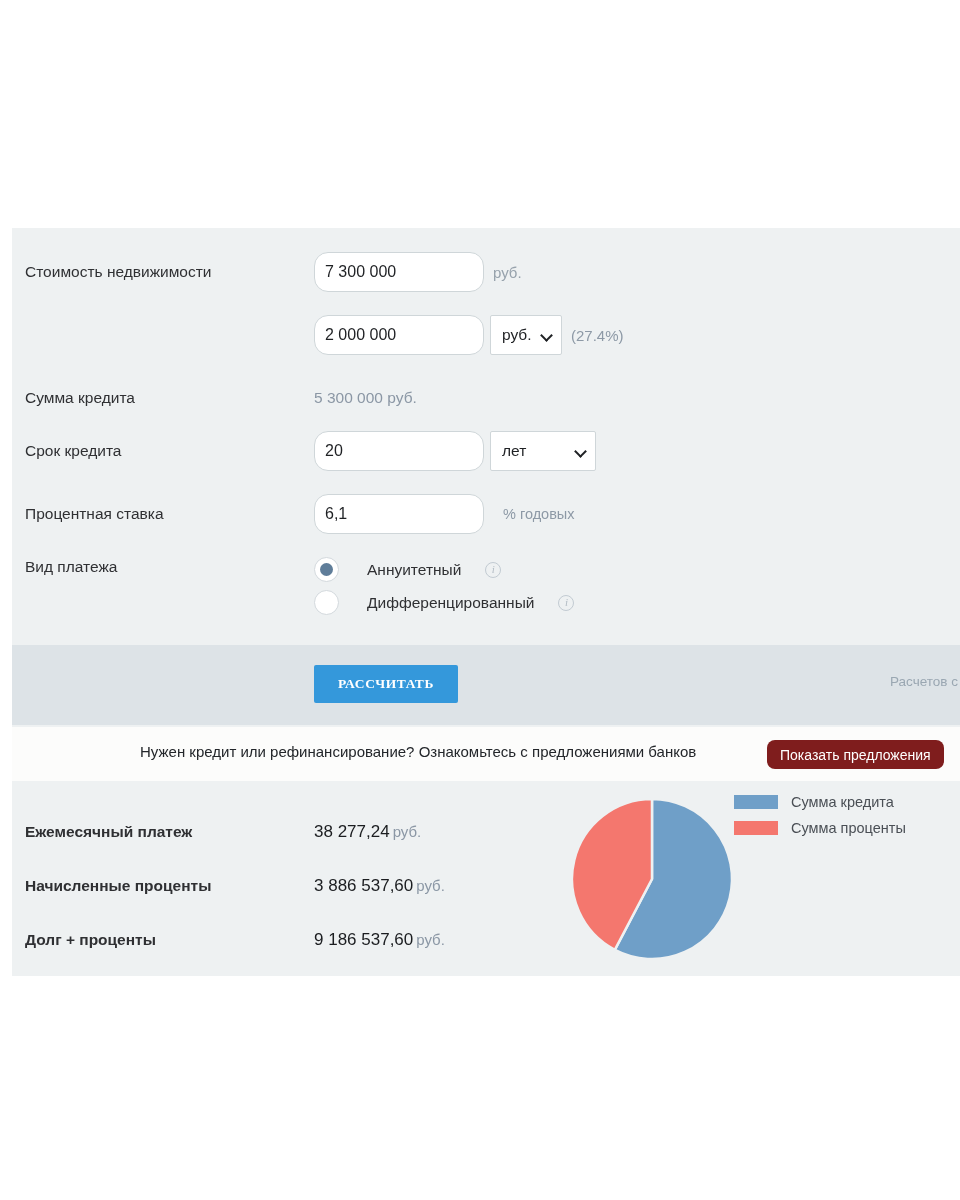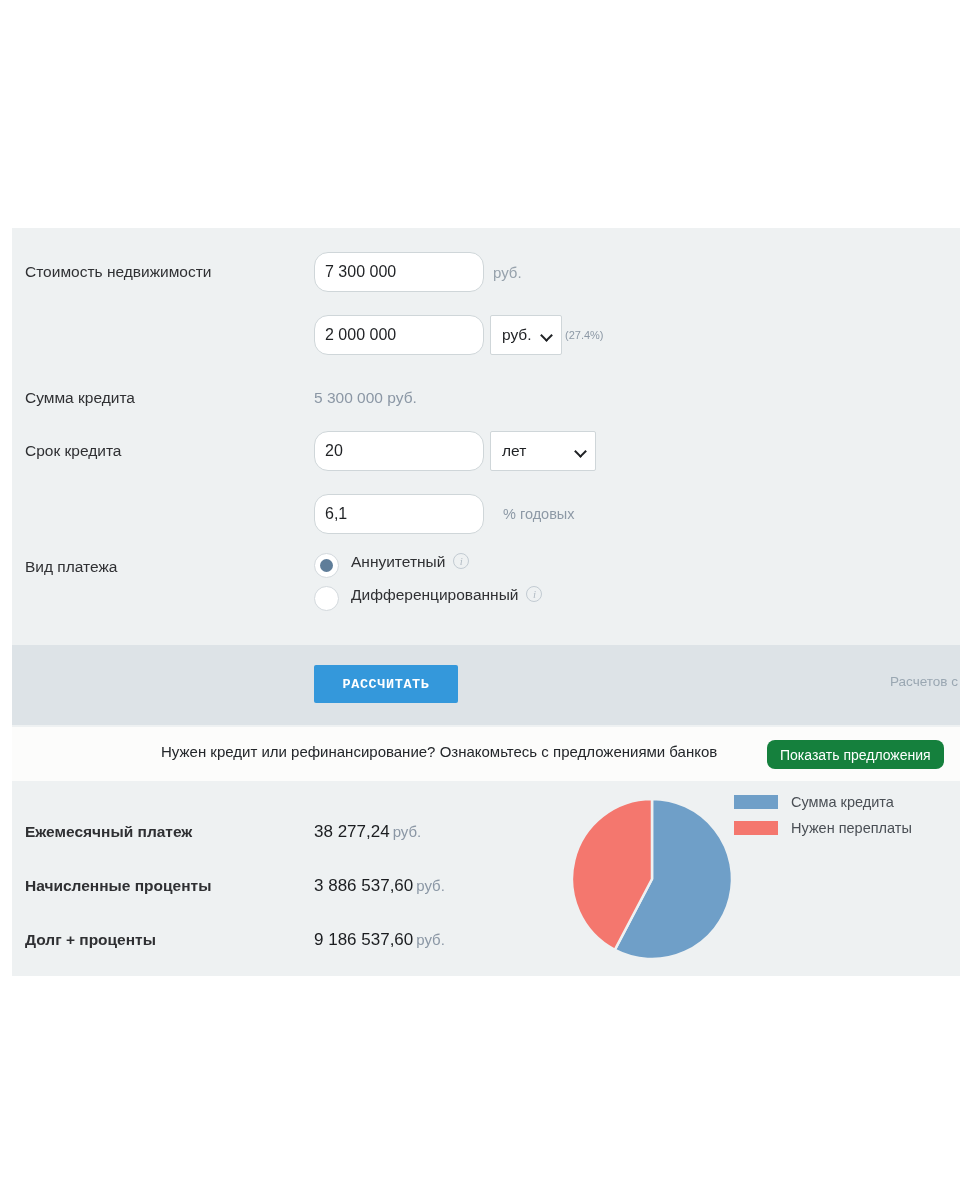--- a/index.html
+++ b/index.html
@@ -128,22 +128,22 @@
     transform: rotate(45deg);
   }
 
   .unit-suffix {
     margin-left: 9px;
     font-size: 15px;
     color: #97a2ac;
     white-space: nowrap;
   }
   .pct-note {
-    margin-left: 3px;
-    font-size: 11px;
+    margin-left: 9px;
+    font-size: 15px;
     color: #8d99a6;
     white-space: nowrap;
   }
   .rate-suffix {
     margin-left: 19px;
     font-size: 14.5px;
     color: #8d99a6;
     white-space: nowrap;
   }
 
@@ -155,23 +155,24 @@
   }
 
   
   .radio-group {
     position: absolute;
     left: 302px;
     top: 0;
   }
   .radio-line {
     display: flex;
-    align-items: flex-start;
+    align-items: center;
     height: 33px;
     cursor: pointer;
+    gap: 16px;
   }
   .radio-mark {
     width: 25px;
     height: 25px;
     border-radius: 50%;
     background: #ffffff;
     border: 1px solid #d3d9dd;
     box-sizing: border-box;
     display: flex;
     align-items: center;
@@ -222,21 +223,21 @@
   .calc-button {
     position: absolute;
     left: 302px;
     top: 20px;
     width: 144px;
     height: 38px;
     background: #3498db;
     border: none;
     border-radius: 2px;
     color: #ffffff;
-    font-family: Liberation Mono, monospace;
+    font-family: Liberation Serif, serif;
     font-size: 13.5px;
     font-weight: bold;
     letter-spacing: 0.6px;
     cursor: pointer;
   }
   .calc-count {
     position: absolute;
     left: 878px;
     top: 29px;
     font-size: 13.5px;
@@ -253,29 +254,28 @@
     height: 54px;
     background: #fcfcfb;
   }
   .promo-text {
     position: absolute;
     left: 128px;
     top: 16px;
     font-size: 15px;
     color: #23262a;
     white-space: nowrap;
-    margin-left: 21px;
   }
   .promo-button {
     position: absolute;
     left: 755px;
     top: 13px;
     height: 29px;
     padding: 0 13px;
-    background: #15803d;
+    background: #7f1d1d;
     border: none;
     border-radius: 8px;
     color: #ffffff;
     font-family: "Liberation Sans", "DejaVu Sans", sans-serif;
     font-size: 14px;
     cursor: pointer;
     white-space: nowrap;
   }
 
   
@@ -400,20 +400,21 @@
         <div class="field-control">
           <input class="text-input" type="text" value="20" style="">
           <div class="select-box select-term">
             <span>лет</span>
             <span class="caret"></span>
           </div>
         </div>
       </div>
 
       <div class="form-row row-5">
+        <div class="field-label">Процентная ставка</div>
         <div class="field-control">
           <input class="text-input" type="text" value="6,1" style="">
           <span class="rate-suffix">% годовых</span>
         </div>
       </div>
 
       <div class="form-row row-6">
         <div class="field-label">Вид платежа</div>
         <div class="radio-group">
           <div class="radio-line">
@@ -471,21 +472,21 @@
               <path d="M 85 85 L 47.818538696153475 155.83458855185484 A 80 80 0 0 1 84.99999999999999 5 Z" fill="#f4776e" stroke="#eef1f2" stroke-width="2.5"></path>
             </g>
         </svg>
         <div class="legend">
           <div class="legend-item">
             <span class="legend-swatch" id="swatch-0" style="background: rgb(111, 159, 200);"></span>
             <span class="legend-label">Сумма кредита</span>
           </div>
           <div class="legend-item">
             <span class="legend-swatch" id="swatch-1" style="background: rgb(244, 119, 110);"></span>
-            <span class="legend-label">Нужен переплаты</span>
+            <span class="legend-label">Сумма проценты</span>
           </div>
         </div>
       </div>
 
     </div>
 
   </div>
 </div>
 
 </body></html>

